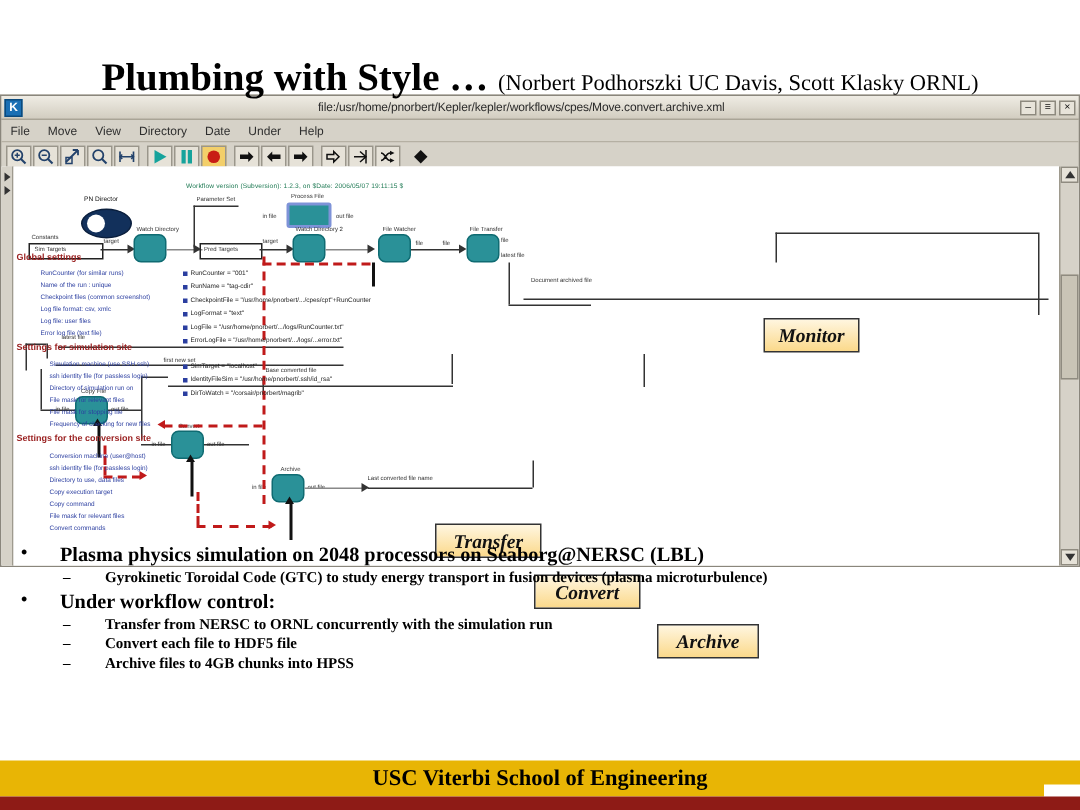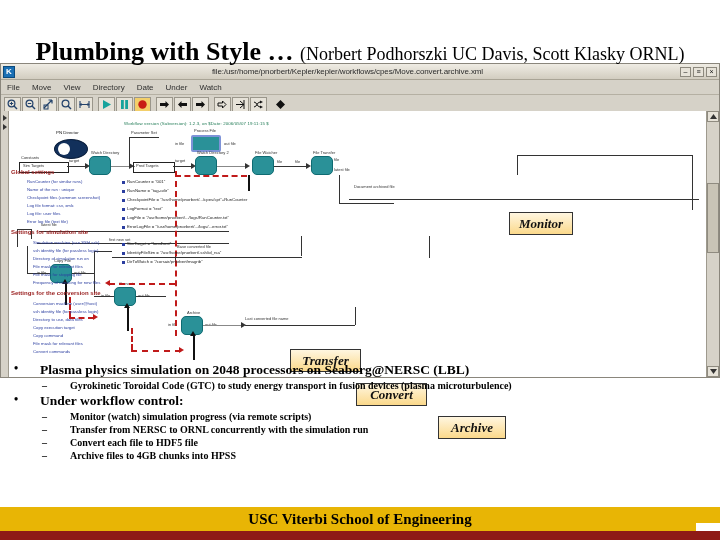--- a/index.html
+++ b/index.html
@@ -9,21 +9,21 @@
     font-family:"Liberation Serif", serif;
   }
   
   #slide-title{
     position:absolute;left:0;top:38px;width:720px;text-align:center;
     font-family:"Liberation Serif", serif;
     font-weight:bold;font-size:26px;color:#000;line-height:1.05;
     z-index:30;pointer-events:none;
   }
   #slide-title .sub{
-    font-weight:normal;font-size:18px;margin-top:31px;
+    font-weight:normal;font-size:15px;margin-top:31px;
   }
   
   #kepler-window{
     position:absolute;left:0;top:63px;width:720px;height:315px;
     background:#d6d2c8;border:1px solid #8a867c;box-sizing:border-box;
     z-index:10;
   }
   #titlebar{
     height:15px;background:linear-gradient(#efece4,#d2cdc0);
     border-bottom:1px solid #a9a496;display:flex;align-items:center;
@@ -217,21 +217,21 @@
     <div class="wbtn">×</div>
   </div>
 
   <div id="menubar">
     <div class="menu-item">File</div>
     <div class="menu-item">Move</div>
     <div class="menu-item">View</div>
     <div class="menu-item">Directory</div>
     <div class="menu-item">Date</div>
     <div class="menu-item">Under</div>
-    <div class="menu-item">Watch</div>
+    <div class="menu-item">Help</div>
   </div>
 
   <div id="toolbar">
     <div class="tbtn">
       <svg width="11" height="11" viewBox="0 0 11 11">
           <circle cx="4.5" cy="4.5" r="3.4" fill="none" stroke="#23426b" stroke-width="1.2"></circle>
           <line x1="6.8" y1="6.8" x2="10" y2="10" stroke="#23426b" stroke-width="1.4"></line>
           <line x1="2.8" y1="4.5" x2="6.2" y2="4.5" stroke="#23426b" stroke-width="1"></line>
           <line x1="4.5" y1="2.8" x2="4.5" y2="6.2" stroke="#23426b" stroke-width="1"></line>
         </svg>
@@ -514,21 +514,20 @@
   <div class="callout" style="left:437px;top:352px;width:68px;height:23px;">
     <span>Archive</span>
   </div>
 
 </div>
 
 <div id="bullets">
   <div class="b1">Plasma physics simulation on 2048 processors on Seaborg@NERSC (LBL)</div>
   <div class="b2">Gyrokinetic Toroidal Code (GTC) to study energy transport in fusion devices (plasma microturbulence)</div>
   <div class="b1">Under workflow control:</div>
-  <div class="b2">Monitor (watch) simulation progress (via remote scripts)</div>
   <div class="b2">Transfer from NERSC to ORNL concurrently with the simulation run</div>
   <div class="b2">Convert each file to HDF5 file</div>
   <div class="b2">Archive files to 4GB chunks into HPSS</div>
 </div>
 
 <div id="footer-band"></div>
 <div id="footer-band-tail"></div>
 <div id="footer-red"></div>
 <div id="footer-text">USC Viterbi School of Engineering</div>
 

